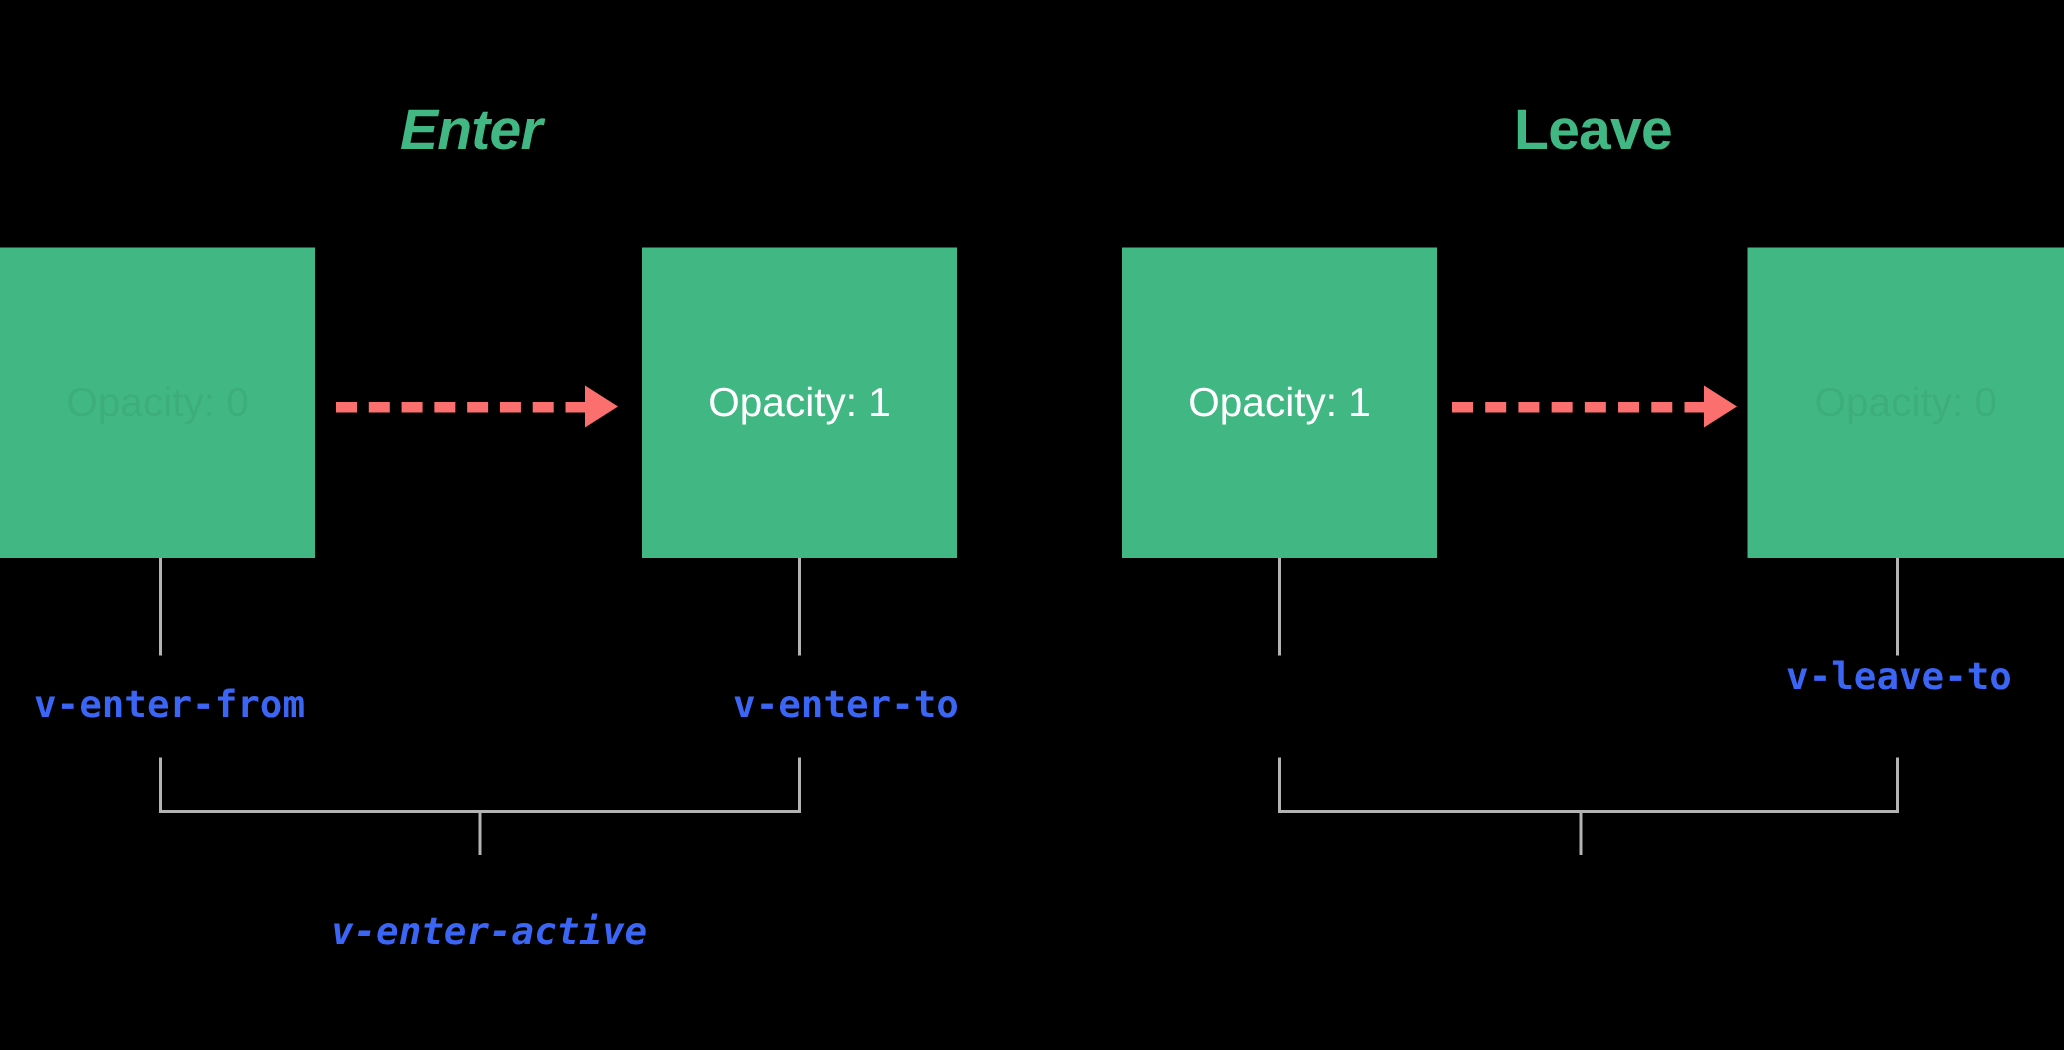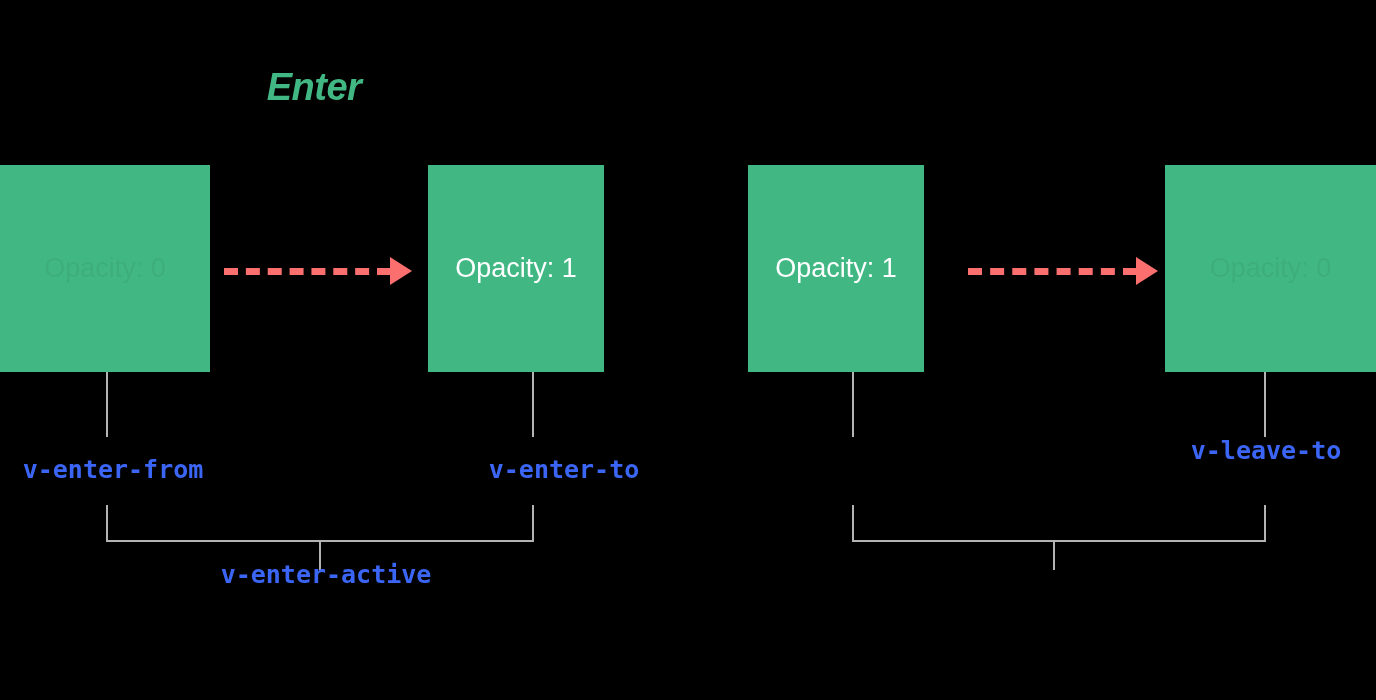--- a/index.html
+++ b/index.html
@@ -31,21 +31,21 @@
     color: #41b883;
     white-space: nowrap;
     transform: translateX(-50%);
     top: 66px;
   }
 
   
   .state-box {
     position: absolute;
     top: 165px;
-    width: 176px;
+    width: 210px;
     height: 207px;
     background: #41b883;
     display: flex;
     align-items: center;
     justify-content: center;
   }
   .state-box .box-label {
     font-family: "Liberation Sans", sans-serif;
     font-size: 27px;
     color: #ffffff;
@@ -137,22 +137,23 @@
 
   <div class="stem" style="left:106px; top:372px; height:65px;"></div>
   <div class="stem" style="left:532px; top:372px; height:65px;"></div>
 
   <div class="class-label center" style="left:113px; top:457px;">v-enter-from</div>
   <div class="class-label center" style="left:564px; top:457px;">v-enter-to</div>
 
   <div class="bracket" style="left:106px; top:505px; width:428px;"></div>
   <div class="bracket-stem" style="left:319px; top:542px; height:28px;"></div>
 
-  <div class="class-label center" style="left:326px; top:562px;">v-enter-active</div>
+  <div class="class-label center" style="left:326px; top:608px;font-style:italic;">v-enter-active</div>
 
+  <div class="section-title" style="left:1062px;">Leave</div>
 
   <div class="state-box" style="left:748px;">
     <span class="box-label">Opacity: 1</span>
   </div>
 
   <div class="arrow" style="left:968px; width:190px;">
     <span class="shaft"></span>
     <span class="head"></span>
   </div>
 

